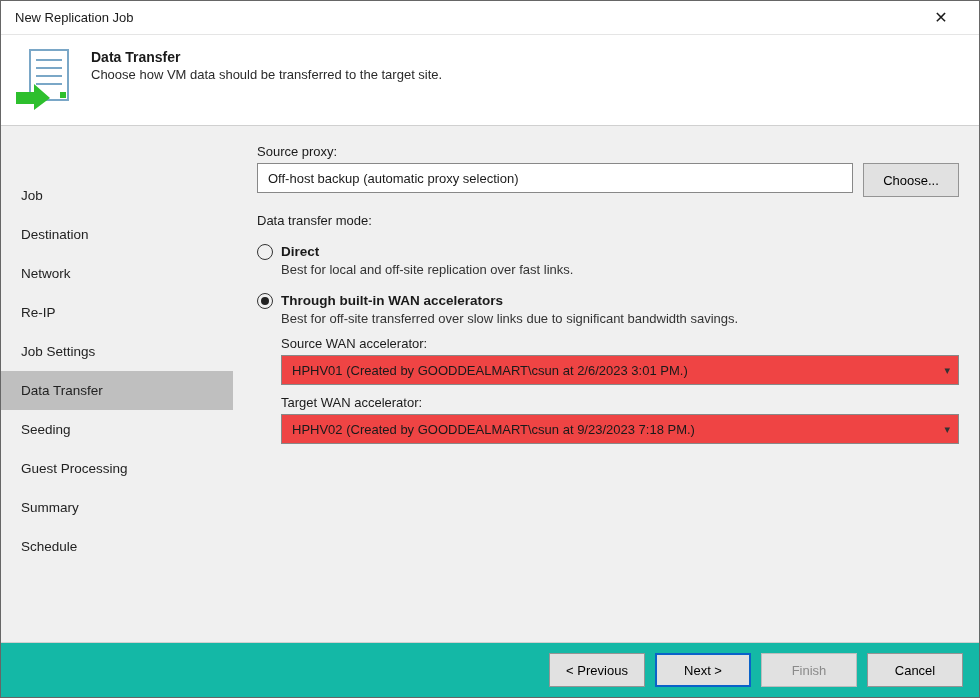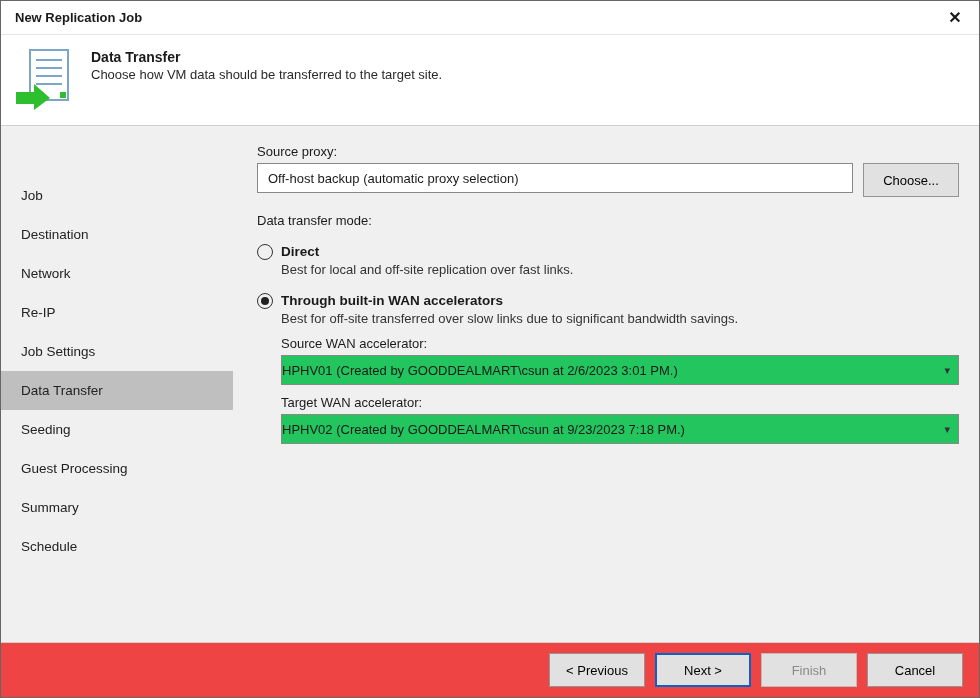--- a/index.html
+++ b/index.html
@@ -16,24 +16,23 @@
     border: 1px solid #666;
     display: flex;
     flex-direction: column;
     background: #ffffff;
   }
   .titlebar {
     height: 34px;
     display: flex;
     align-items: center;
     justify-content: space-between;
-    padding: 0 10px 0 14px;
+    padding: 0 24px 0 14px;
     border-bottom: 1px solid #e5e5e5;
     background: #ffffff;
-    font-weight: bold;
   }
   .titlebar .title {
     font-size: 13px;
   }
   .titlebar .close {
     font-size: 16px;
     width: 28px;
     text-align: center;
     cursor: pointer;
     line-height: 28px;
@@ -171,37 +170,37 @@
     font-size: 13px;
     margin-top: 2px;
   }
   .sub-block {
     margin-left: 24px;
     margin-top: 10px;
   }
   .selectbox {
     height: 30px;
     border: 1px solid #888;
-    background: #22c55e;
+    background: #ef4444;
     display: flex;
     align-items: center;
     justify-content: space-between;
-    padding: 0 8px 0 0;
+    padding: 0 8px 0 10px;
     font-size: 13px;
     cursor: pointer;
     overflow: hidden;
   }
   .selectbox .chev {
     font-size: 11px;
     color: #333;
     margin-left: 8px;
   }
   .footer {
     border-top: 1px solid #d0d0d0;
-    background: #ef4444;
+    background: #14b8a6;
     padding: 10px 16px;
     display: flex;
     justify-content: flex-end;
     gap: 10px;
   }
 </style>
 </head>
 <body>
 
 <div class="window">

